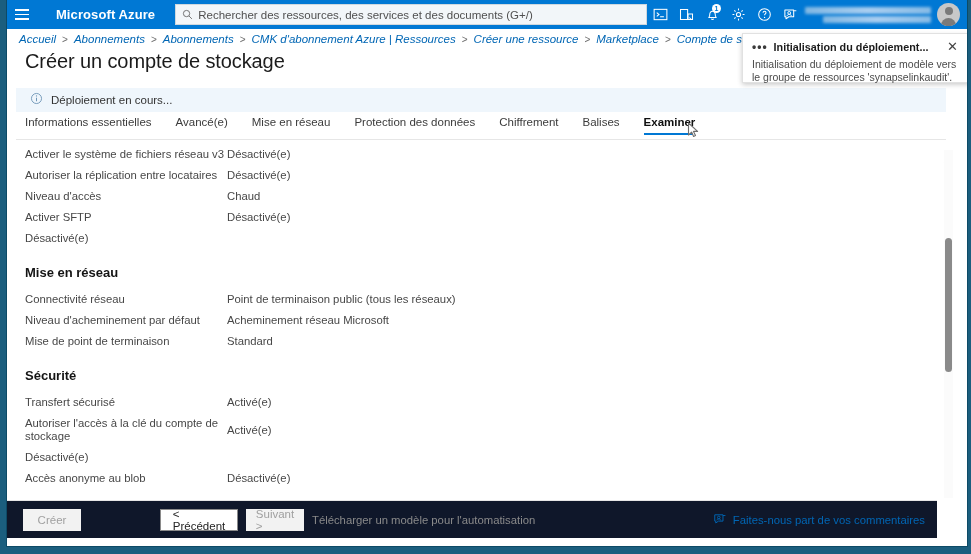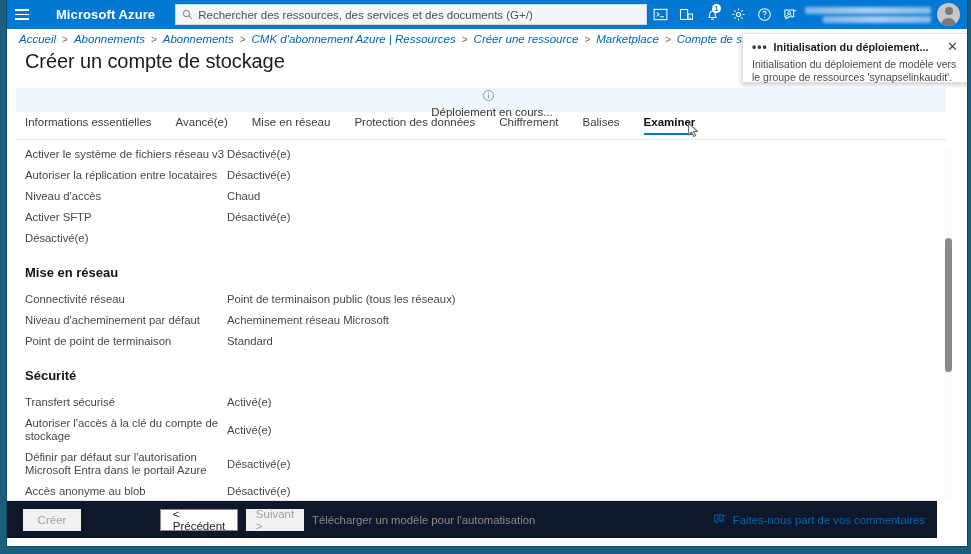--- a/index.html
+++ b/index.html
@@ -129,21 +129,20 @@
     cursor: pointer;
   }
 
   
   #banner {
     position: absolute; left: 9px; top: 88px;
     width: 930px; height: 24px;
     background: #eff6fc;
     display: flex; align-items: center;
     padding-left: 14px;
-    flex-direction: column;
   }
   #banner .txt {
     font-size: 11.5px; color: #333; margin-left: 8px;
   }
 
   
   #tabs {
     position: absolute; left: 9px; top: 116px;
     width: 930px; height: 24px;
     display: flex; align-items: flex-start;
@@ -439,36 +438,34 @@
       <div class="section-head">Mise en réseau</div>
       <div class="row">
         <span class="k">Connectivité réseau</span>
         <span class="v">Point de terminaison public (tous les réseaux)</span>
       </div>
       <div class="row">
         <span class="k">Niveau d'acheminement par défaut</span>
         <span class="v">Acheminement réseau Microsoft</span>
       </div>
       <div class="row">
-        <span class="k">Point de point de terminaison</span>
+        <span class="k">Mise de point de terminaison</span>
         <span class="v">Standard</span>
       </div>
 
       <div class="section-head">Sécurité</div>
       <div class="row">
         <span class="k">Transfert sécurisé</span>
         <span class="v">Activé(e)</span>
       </div>
       <div class="row">
         <span class="k">Autoriser l'accès à la clé du compte de stockage</span>
         <span class="v">Activé(e)</span>
       </div>
       <div class="row">
-        <span class="k" style="white-space:pre-line">Définir par défaut sur l'autorisation
-Microsoft Entra dans le portail Azure</span>
         <span class="v">Désactivé(e)</span>
       </div>
       <div class="row">
         <span class="k">Accès anonyme au blob</span>
         <span class="v">Désactivé(e)</span>
       </div>
 
     </div>
 
     <div id="scrollup">

